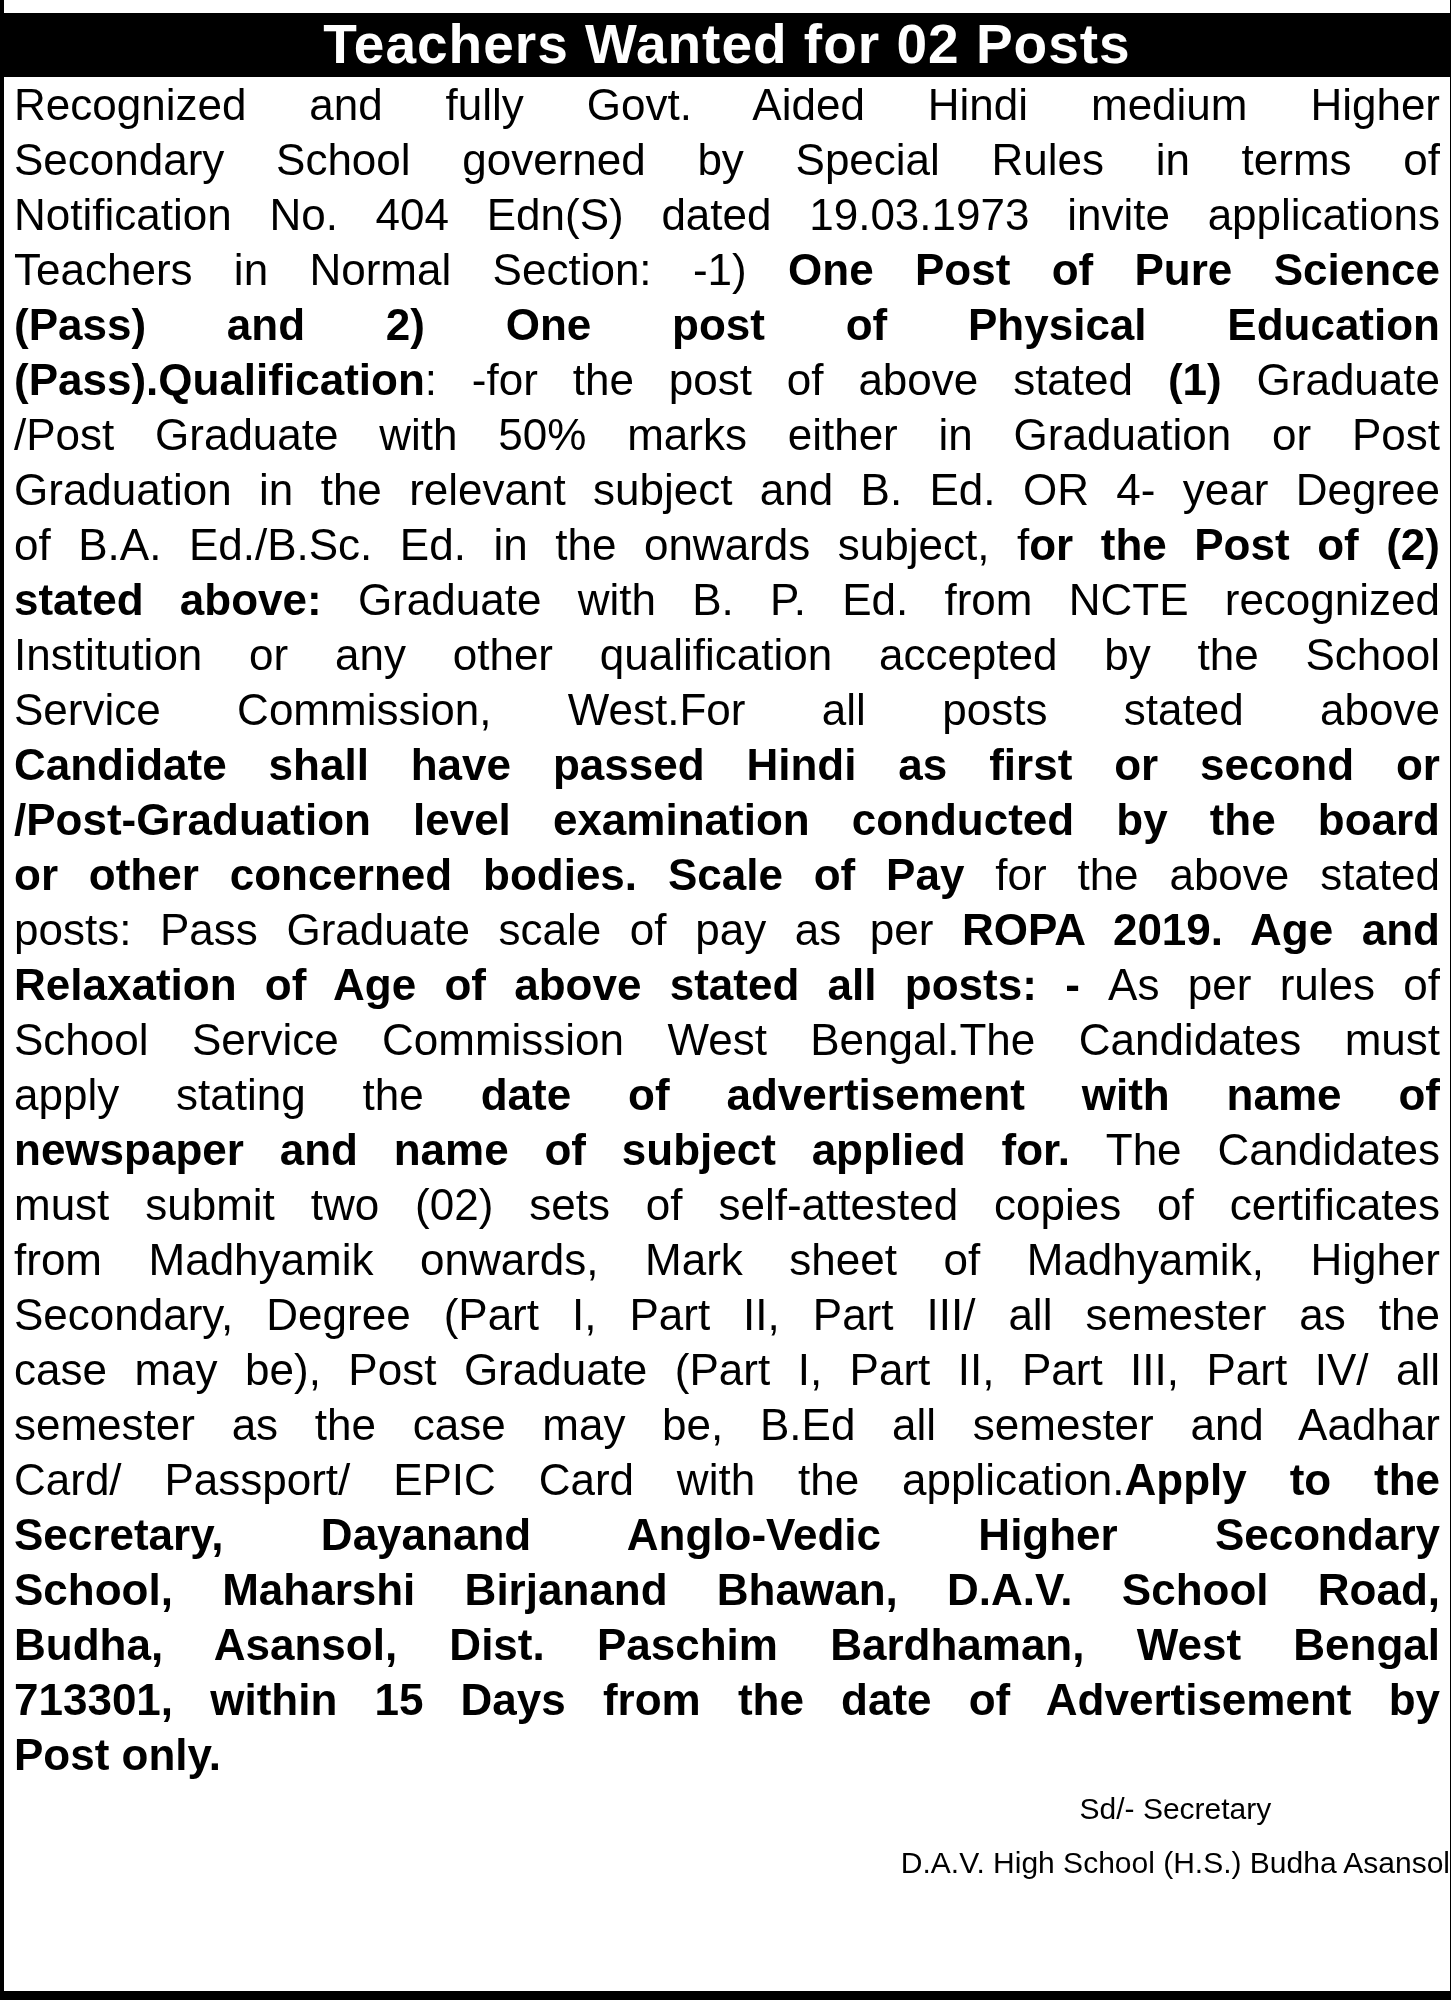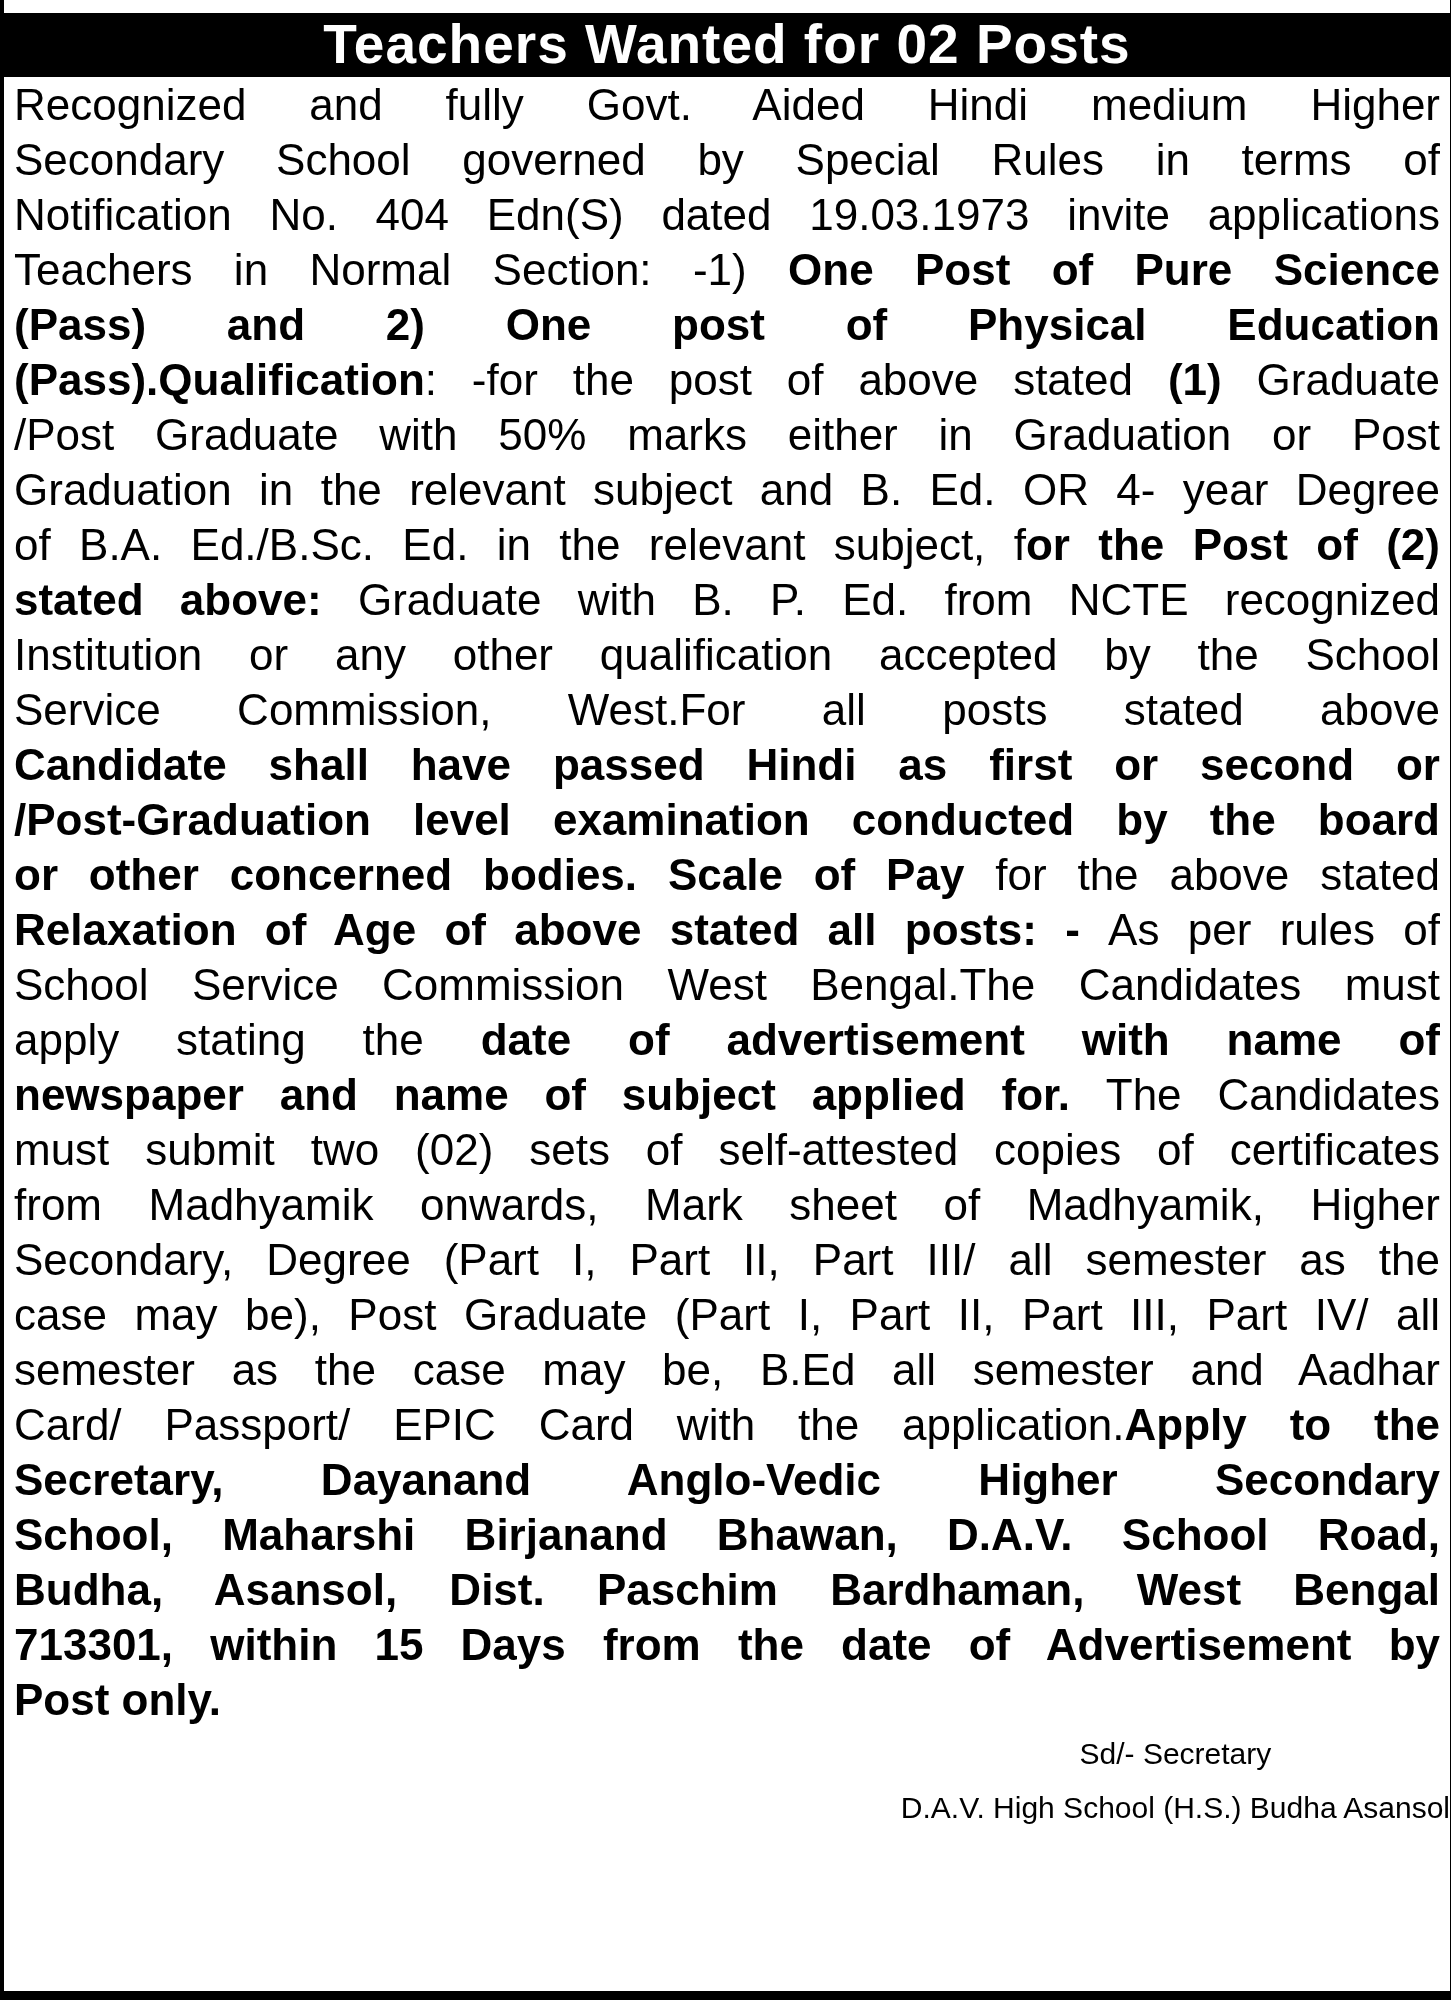--- a/index.html
+++ b/index.html
@@ -73,27 +73,28 @@
   </div>
   <div class="body" id="body-lines">
       <div class="line"><span>Recognized and fully Govt. Aided Hindi medium Higher</span></div>
       <div class="line"><span>Secondary School governed by Special Rules in terms of</span></div>
       <div class="line"><span>Notification No. 404 Edn(S) dated 19.03.1973 invite applications</span></div>
       <div class="line"><span>Teachers in Normal Section: -1) </span><span class="b">One Post of Pure Science</span></div>
       <div class="line"><span class="b">(Pass) and 2) One post of Physical Education</span></div>
       <div class="line"><span class="b">(Pass).Qualification</span><span>: -for the post of above stated </span><span class="b">(1)</span><span> Graduate</span></div>
       <div class="line"><span>/Post Graduate with 50% marks either in Graduation or Post</span></div>
       <div class="line"><span>Graduation in the relevant subject and B. Ed. OR 4- year Degree</span></div>
-      <div class="line"><span>of B.A. Ed./B.Sc. Ed. in the relevant subject, f</span><span class="b">or the Post of (2)</span></div>
+      <div class="line"><span>of B.A. Ed./B.Sc. Ed. in the onwards subject, f</span><span class="b">or the Post of (2)</span></div>
       <div class="line"><span class="b">stated above: </span><span>Graduate with B. P. Ed. from NCTE recognized</span></div>
       <div class="line"><span>Institution or any other qualification accepted by the School</span></div>
       <div class="line"><span>Service Commission, West.For all posts stated above</span></div>
       <div class="line"><span class="b">Candidate shall have passed  Hindi as first or second or</span></div>
       <div class="line"><span class="b">/Post-Graduation level examination conducted by the board</span></div>
       <div class="line"><span class="b">or other concerned bodies. Scale of Pay </span><span>for the above stated</span></div>
+      <div class="line"><span>posts:  Pass Graduate scale of pay as per </span><span class="b">ROPA 2019. Age and</span></div>
       <div class="line"><span class="b">Relaxation of Age of above stated all posts: - </span><span>As per rules of</span></div>
       <div class="line"><span>School Service Commission West Bengal.The Candidates must</span></div>
       <div class="line"><span>apply stating the </span><span class="b">date of advertisement with name of</span></div>
       <div class="line"><span class="b">newspaper and name of subject applied for. </span><span>The Candidates</span></div>
       <div class="line"><span>must submit two (02) sets of self-attested copies of certificates</span></div>
       <div class="line"><span>from Madhyamik onwards, Mark sheet of Madhyamik, Higher</span></div>
       <div class="line"><span>Secondary, Degree (Part I, Part II, Part III/ all semester as the</span></div>
       <div class="line"><span>case may be), Post Graduate (Part I, Part II, Part III, Part IV/ all</span></div>
       <div class="line"><span>semester as the case may be, B.Ed all semester and Aadhar</span></div>
       <div class="line"><span>Card/ Passport/ EPIC Card with the application.</span><span class="b">Apply to the</span></div>

